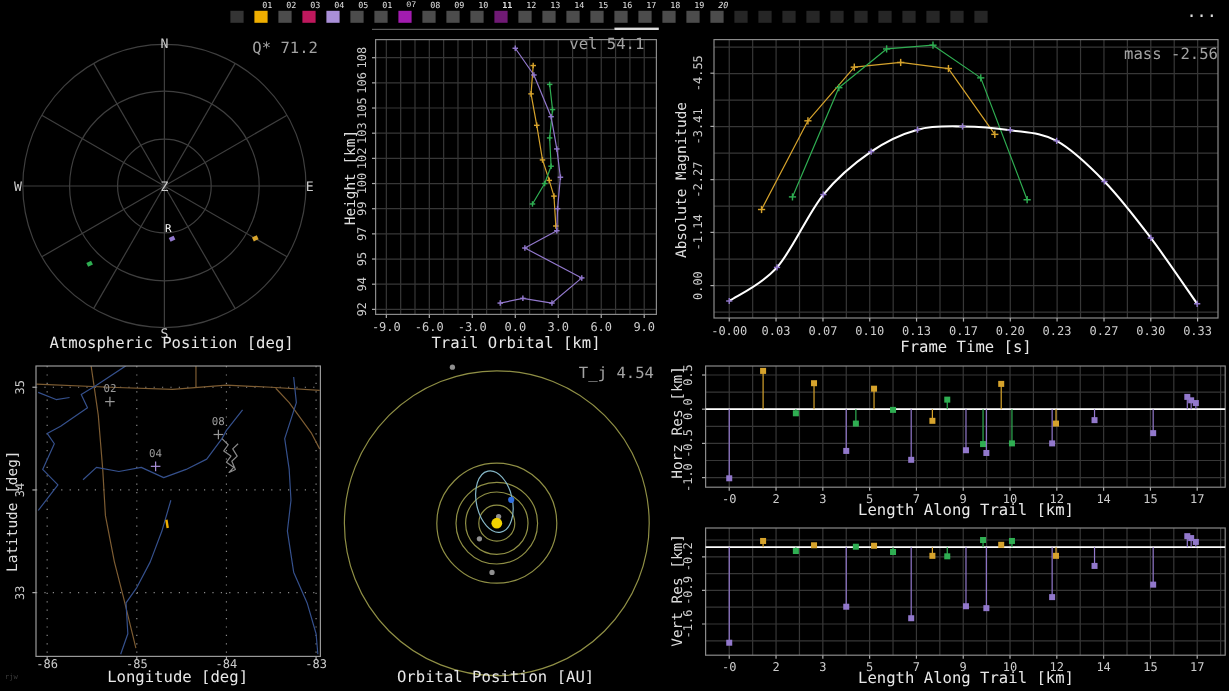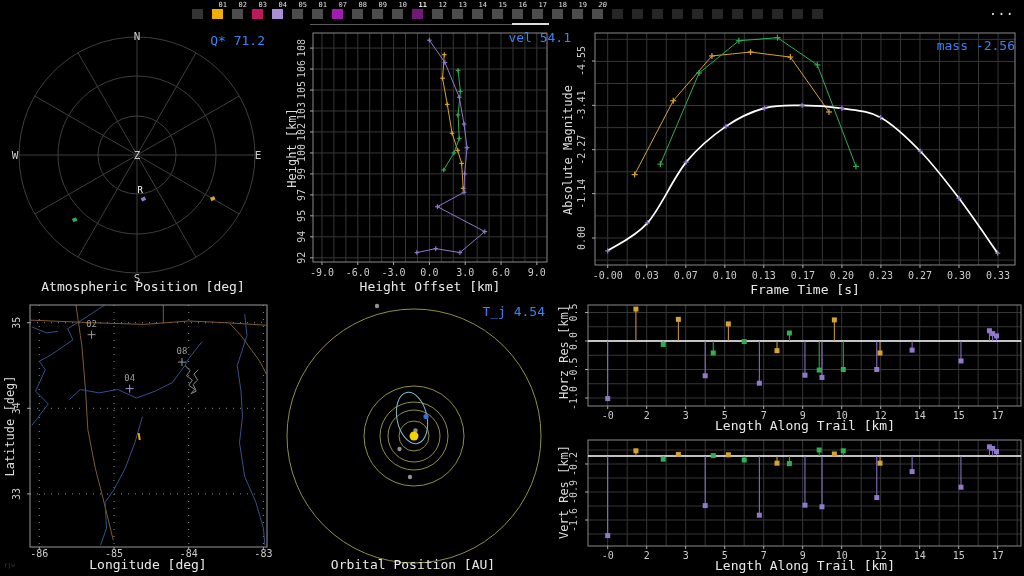--- a/index.html
+++ b/index.html
@@ -1,19 +1,19 @@
 <!DOCTYPE html>
 <html><head>
 <meta charset="utf-8">
 <style>
   html,body{margin:0;padding:0;background:#000;}
   #screen{position:relative;width:1024px;height:576px;background:#000;overflow:hidden;
           font-family:"DejaVu Sans Mono",monospace;}
   #chart{position:absolute;left:0;top:0;}
-  .ttl{position:absolute;color:#3b82f6;font-size:13px;white-space:nowrap;}
+  .ttl{position:absolute;color:#a3a3a3;font-size:13px;white-space:nowrap;}
   .cap{position:absolute;color:#e8e8e8;font-size:13px;white-space:nowrap;transform:translateX(-50%);}
   .ylab{position:absolute;color:#ddd;font-size:12px;white-space:nowrap;
         transform:translate(-50%,-50%) rotate(-90deg);}
   #timestamp{position:absolute;left:8px;top:6px;color:#fff;font-size:13px;letter-spacing:.5px;}
   #menu-dots{position:absolute;right:10px;top:2px;color:#ddd;font-size:14px;cursor:pointer;}
   #stations{position:absolute;left:192px;top:9px;display:flex;}
   .st{width:11px;height:10px;margin-right:9px;position:relative;flex:none;cursor:pointer;}
   .stl{position:absolute;top:-7px;right:-4px;font-size:7px;line-height:7px;color:#e2e2e2;}
   #tl-track{position:absolute;left:310px;top:24px;width:202px;height:1px;background:#5a5a5a;}
   #tl-prog{position:absolute;left:512px;top:23px;width:37px;height:2px;background:#ddd;}
@@ -642,26 +642,26 @@
       <div class="st" style="background: rgb(38, 38, 38);"></div>
       <div class="st" style="background: rgb(38, 38, 38);"></div>
       <div class="st" style="background: rgb(38, 38, 38);"></div>
       <div class="st" style="background: rgb(38, 38, 38);"></div>
     </div>
   <div id="tl-track"></div>
   <div id="tl-prog"></div>
   <span id="menu-dots">...</span>
 
   <div class="ttl" style="right:759px;top:33px;">Q* 71.2</div>
-  <div class="ttl" style="right:453px;top:30px;">vel 54.1</div>
+  <div class="ttl" style="right:487px;top:30px;">vel 54.1</div>
   <div class="ttl" style="right:9px;top:38px;">mass -2.56</div>
   <div class="ttl" style="right:479px;top:304px;">T_j 4.54</div>
 
   <div class="cap" style="left:143px;top:279px;">Atmospheric Position [deg]</div>
-  <div class="cap" style="left:430px;top:279px;">Height Offset [km]</div>
+  <div class="cap" style="left:430px;top:279px;">Trail Orbital [km]</div>
   <div class="cap" style="left:805px;top:282px;">Frame Time [s]</div>
   <div class="cap" style="left:148px;top:557px;">Longitude [deg]</div>
   <div class="cap" style="left:413px;top:557px;">Orbital Position [AU]</div>
   <div class="cap" style="left:805px;top:418px;">Length Along Trail [km]</div>
   <div class="cap" style="left:805px;top:558px;">Length Along Trail [km]</div>
 
   <div class="ylab" style="left:292px;top:148px;">Height [km]</div>
   <div class="ylab" style="left:568px;top:150px;">Absolute Magnitude</div>
   <div class="ylab" style="left:10px;top:426px;">Latitude [deg]</div>
   <div class="ylab" style="left:564px;top:352px;">Horz Res [km]</div>

